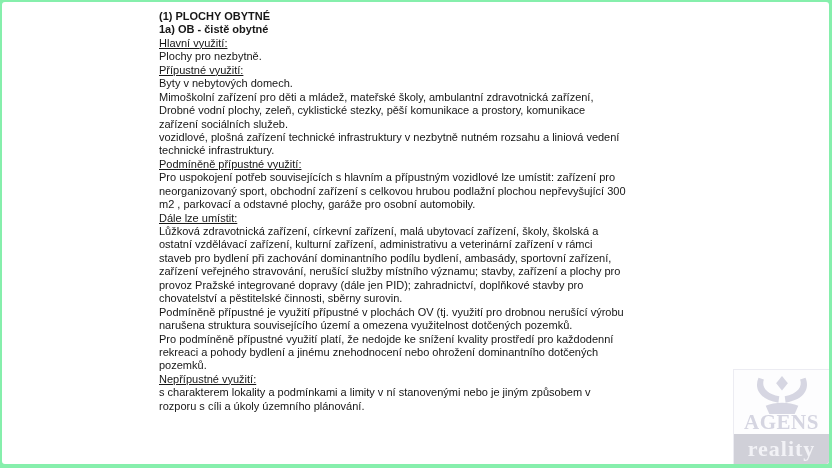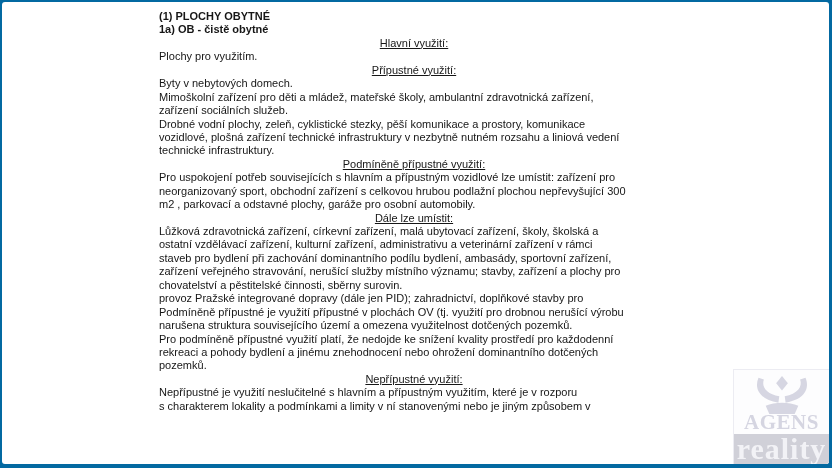--- a/index.html
+++ b/index.html
@@ -4,21 +4,21 @@
 <style>
   html, body {
     margin: 0;
     padding: 0;
     background: #000;
   }
   .frame {
     position: relative;
     width: 832px;
     height: 468px;
-    background: #0369a1;
+    background: #86efac;
     overflow: hidden;
     font-family: "Liberation Sans", "DejaVu Sans", sans-serif;
   }
   .page {
     position: absolute;
     left: 2px;
     top: 2px;
     right: 3px;
     bottom: 4px;
     background: #ffffff;
@@ -36,21 +36,20 @@
   }
   .text-column .line {
     white-space: nowrap;
     height: 13.45px;
   }
   .text-column .line.bold {
     font-weight: bold;
   }
   .text-column .line.underline {
     text-decoration: underline;
-    text-align: center;
   }
   
   .watermark-box {
     position: absolute;
     left: 731px;
     top: 367px;
     right: 0;
     bottom: 0;
     background: #fdfdfe;
     border-left: 1px solid #ececf2;
@@ -78,63 +77,63 @@
   }
   .brand-band {
     position: absolute;
     left: 0;
     right: 0;
     bottom: 0;
     height: 30px;
     text-align: center;
     font-family: "Liberation Serif", "DejaVu Serif", serif;
     font-weight: bold;
-    font-size: 30px;
+    font-size: 22px;
     line-height: 29px;
     letter-spacing: 1px;
   }
 </style>
 </head>
 <body>
 
 <div class="frame">
   <div class="page">
 
     <div class="text-column">
 
     <div class="line bold">(1) PLOCHY OBYTNÉ</div>
         <div class="line bold">1a) OB - čistě obytné</div>
         <div class="line underline">Hlavní využití:</div>
-        <div class="line normal">Plochy pro využitím.</div>
+        <div class="line normal">Plochy pro nezbytně.</div>
         <div class="line underline">Přípustné využití:</div>
         <div class="line normal">Byty v nebytových domech.</div>
         <div class="line normal">Mimoškolní zařízení pro děti a mládež, mateřské školy, ambulantní zdravotnická zařízení,</div>
+        <div class="line normal">Drobné vodní plochy, zeleň, cyklistické stezky, pěší komunikace a prostory, komunikace</div>
         <div class="line normal">zařízení sociálních služeb.</div>
-        <div class="line normal">Drobné vodní plochy, zeleň, cyklistické stezky, pěší komunikace a prostory, komunikace</div>
         <div class="line normal">vozidlové, plošná zařízení technické infrastruktury v nezbytně nutném rozsahu a liniová vedení</div>
         <div class="line normal">technické infrastruktury.</div>
         <div class="line underline">Podmíněně přípustné využití:</div>
         <div class="line normal">Pro uspokojení potřeb souvisejících s hlavním a přípustným vozidlové lze umístit: zařízení pro</div>
         <div class="line normal">neorganizovaný sport, obchodní zařízení s celkovou hrubou podlažní plochou nepřevyšující 300</div>
         <div class="line normal">m2 , parkovací a odstavné plochy, garáže pro osobní automobily.</div>
         <div class="line underline">Dále lze umístit:</div>
         <div class="line normal">Lůžková zdravotnická zařízení, církevní zařízení, malá ubytovací zařízení, školy, školská a</div>
         <div class="line normal">ostatní vzdělávací zařízení, kulturní zařízení, administrativu a veterinární zařízení v rámci</div>
         <div class="line normal">staveb pro bydlení při zachování dominantního podílu bydlení, ambasády, sportovní zařízení,</div>
         <div class="line normal">zařízení veřejného stravování, nerušící služby místního významu; stavby, zařízení a plochy pro</div>
+        <div class="line normal">provoz Pražské integrované dopravy (dále jen PID); zahradnictví, doplňkové stavby pro</div>
         <div class="line normal">chovatelství a pěstitelské činnosti, sběrny surovin.</div>
-        <div class="line normal">provoz Pražské integrované dopravy (dále jen PID); zahradnictví, doplňkové stavby pro</div>
         <div class="line normal">Podmíněně přípustné je využití přípustné v plochách OV (tj. využití pro drobnou nerušící výrobu</div>
         <div class="line normal">narušena struktura souvisejícího území a omezena využitelnost dotčených pozemků.</div>
         <div class="line normal">Pro podmíněně přípustné využití platí, že nedojde ke snížení kvality prostředí pro každodenní</div>
         <div class="line normal">rekreaci a pohody bydlení a jinému znehodnocení nebo ohrožení dominantního dotčených</div>
         <div class="line normal">pozemků.</div>
         <div class="line underline">Nepřípustné využití:</div>
-        <div class="line normal">Nepřípustné je využití neslučitelné s hlavním a přípustným využitím, které je v rozporu</div>
         <div class="line normal">s charakterem lokality a podmínkami a limity v ní stanovenými nebo je jiným způsobem v</div>
+        <div class="line normal">rozporu s cíli a úkoly územního plánování.</div>
       </div>
 
     <div class="watermark-box" style="background: rgb(253, 253, 254);">
       <svg class="crown" viewBox="0 0 64 42" aria-hidden="true">
         <g fill="#d6d6e2">
           <polygon points="32,0 38.5,8 32,16 25.5,8"></polygon>
           <path d="M6,2 C1,14 7,26 28,29.5 L29,22.5 C15,20 9,12 12,4 Z"></path>
           <path d="M58,2 C63,14 57,26 36,29.5 L35,22.5 C49,20 55,12 52,4 Z"></path>
           <path d="M14,33 C24,28.5 40,28.5 50,33 L46,42 L18,42 Z"></path>
         </g>

